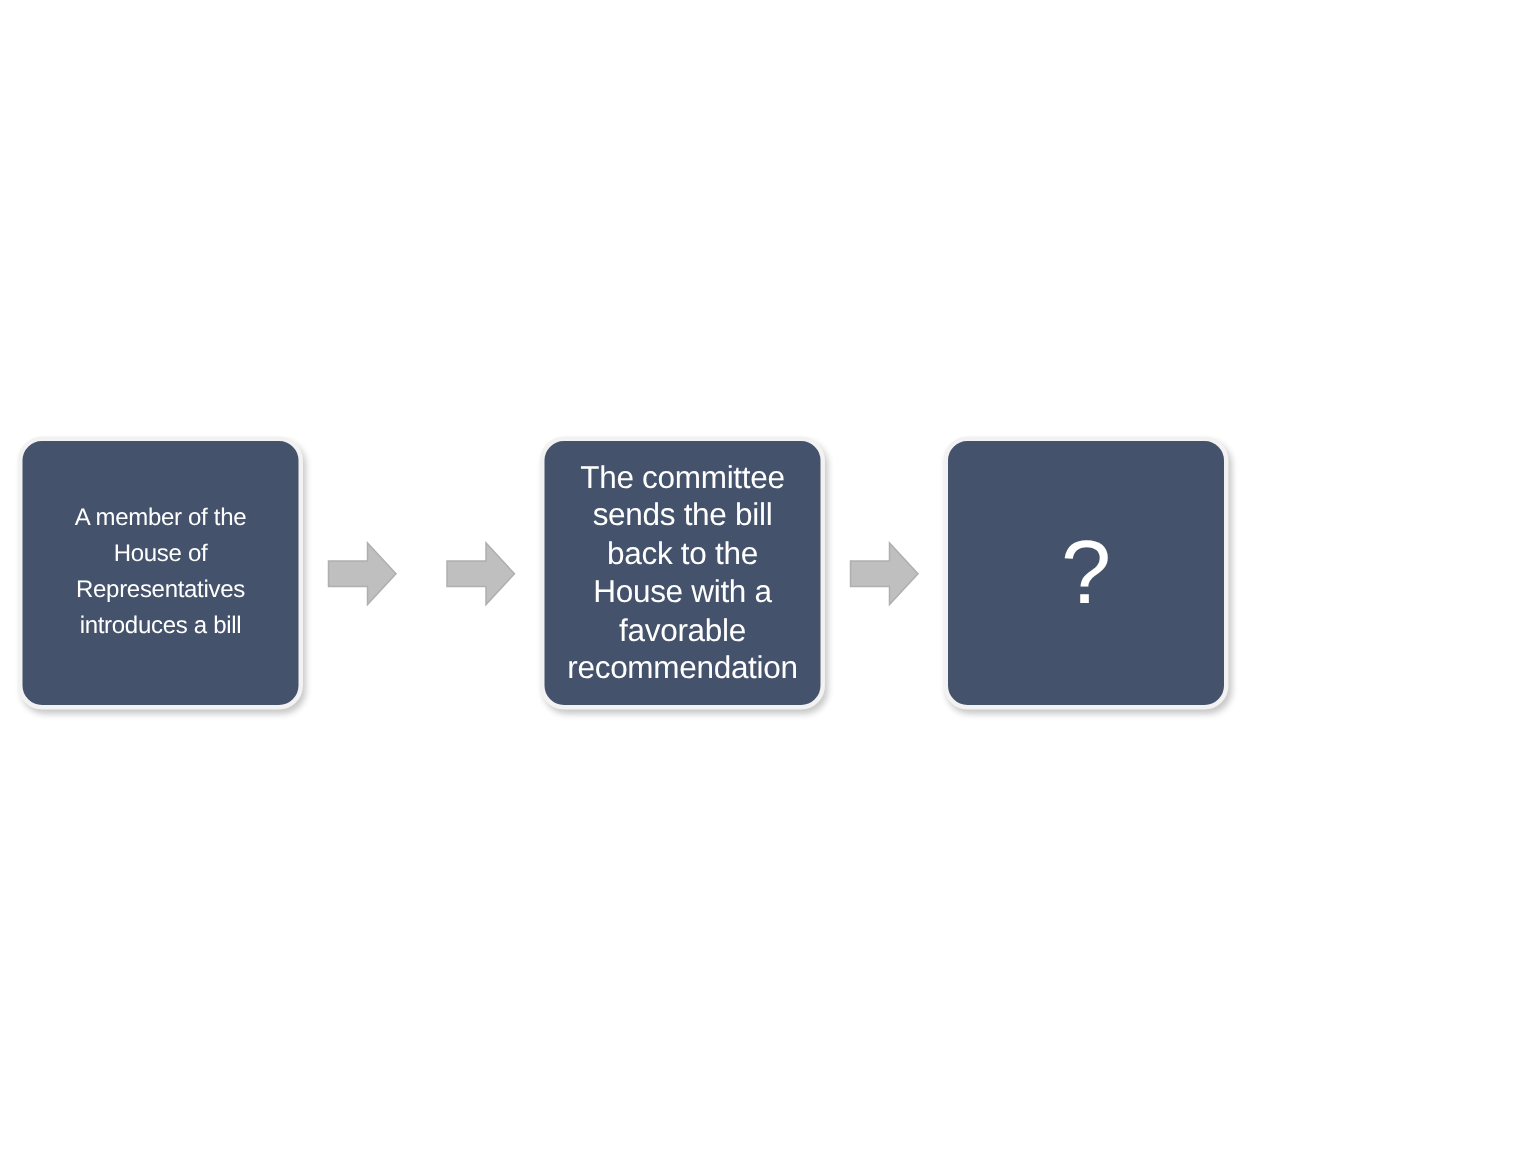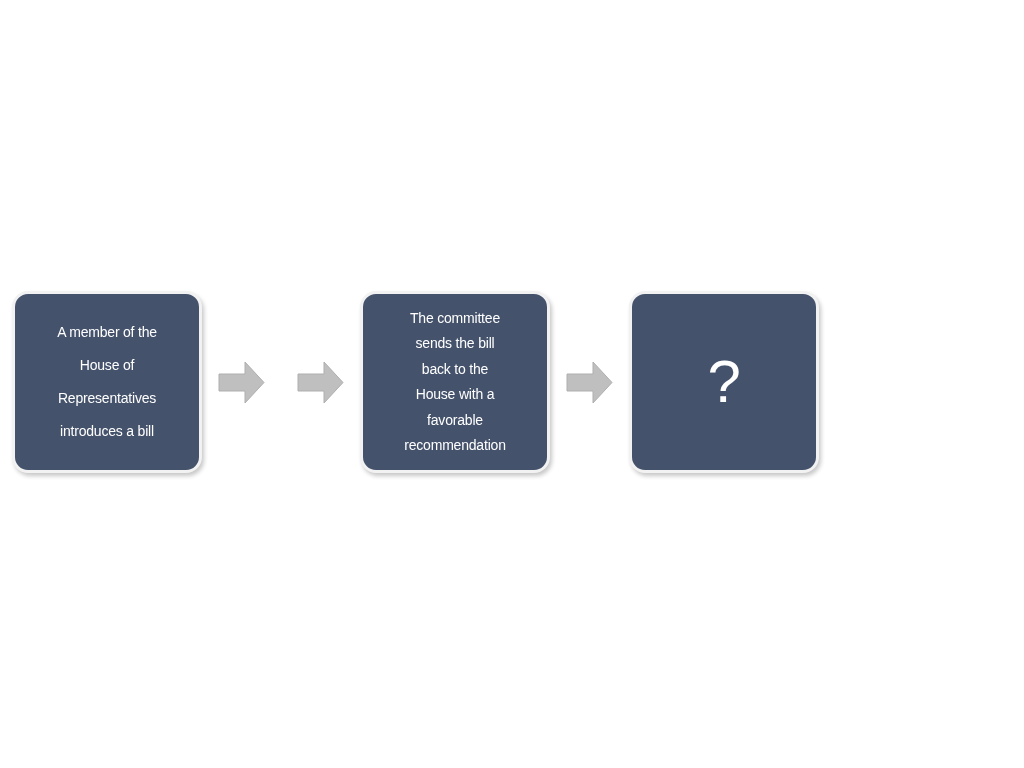--- a/index.html
+++ b/index.html
@@ -40,30 +40,30 @@
     border-radius: 16px;
     box-shadow: 2px 3px 4px rgba(0,0,0,0.22);
     display: flex;
     align-items: center;
     justify-content: center;
     flex: 0 0 auto;
   }
   .node-text {
     color: #ffffff;
     font-family: "Liberation Sans", sans-serif;
-    font-size: 14px;
-    line-height: 33px;
+    font-size: 16px;
+    line-height: 24px;
     text-align: center;
     width: 172px;
     letter-spacing: -0.2px;
     white-space: pre-line;
     font-weight: 400;
   }
   .node-text.dense {
-    font-size: 14px;
+    font-size: 21px;
     line-height: 25.5px;
     width: 180px;
   }
   .node-text.qmark {
     font-size: 60px;
     line-height: 60px;
     font-weight: 400;
   }
   .connector {
     flex: 0 0 auto;

